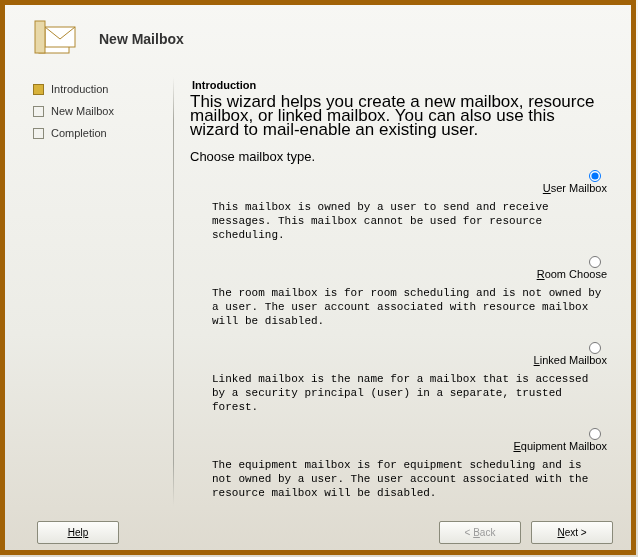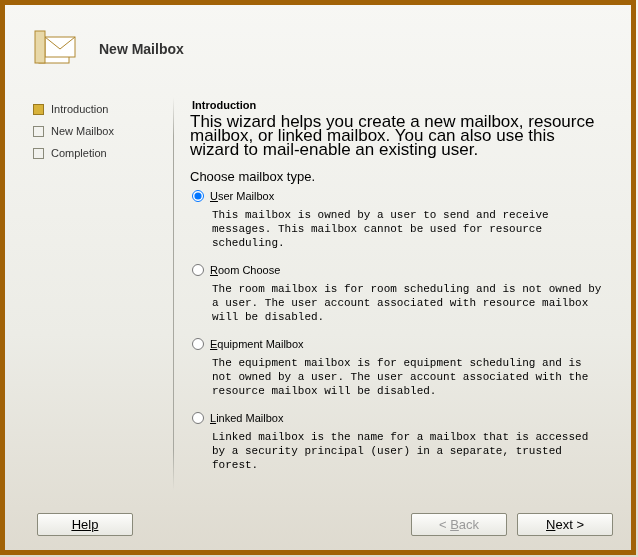--- a/index.html
+++ b/index.html
@@ -87,21 +87,22 @@
   }
   .choose-label {
     font-size: 13px;
     margin-bottom: 6px;
   }
   .option {
     margin-bottom: 14px;
   }
   .option-row {
     display: flex;
-    align-items: flex-start;
+    align-items: flex-end;
+    flex-direction: column;
   }
   .option-row input[type=radio] {
     margin: 0 6px 0 2px;
     width: 12px;
     height: 12px;
   }
   .option-label {
     font-size: 11px;
   }
   .option-label .ul {
@@ -115,25 +116,25 @@
     font-family: Liberation Mono, monospace;
   }
   .footer {
     height: 52px;
     display: flex;
     align-items: center;
     padding: 0 18px;
   }
   .footer .spacer { flex: 1; }
   button.btn {
-    width: 96px;
+    width: 82px;
     height: 23px;
     margin-left: 10px;
     font-family: inherit;
-    font-size: 13px;
+    font-size: 10px;
     background: linear-gradient(to bottom, #fdfdfb, #e8e8e2);
     border: 1px solid #8a8a7a;
     border-radius: 2px;
     cursor: pointer;
     color: #000;
   }
   button.btn:disabled {
     color: #9a9a9a;
     cursor: default;
   }
@@ -196,31 +197,31 @@
         <label class="option-row">
           <input type="radio" name="mbtype" style="">
           <span class="option-label"><span class="ul">R</span><span>oom Choose</span></span>
         </label>
         <div class="option-desc">The room mailbox is for room scheduling and is not owned by a user. The user account associated with resource mailbox will be disabled.</div>
       </div>
 
       <div class="option">
         <label class="option-row">
           <input type="radio" name="mbtype" style="">
+          <span class="option-label"><span class="ul">L</span><span>inked Mailbox</span></span>
+        </label>
+        <div class="option-desc">Linked mailbox is the name for a mailbox that is accessed by a security principal (user) in a separate, trusted forest.</div>
+      </div>
+
+      <div class="option">
+        <label class="option-row">
+          <input type="radio" name="mbtype" style="">
           <span class="option-label"><span class="ul">E</span><span>quipment Mailbox</span></span>
         </label>
         <div class="option-desc">The equipment mailbox is for equipment scheduling and is not owned by a user. The user account associated with the resource mailbox will be disabled.</div>
-      </div>
-
-      <div class="option">
-        <label class="option-row">
-          <input type="radio" name="mbtype" style="">
-          <span class="option-label"><span class="ul">L</span><span>inked Mailbox</span></span>
-        </label>
-        <div class="option-desc">Linked mailbox is the name for a mailbox that is accessed by a security principal (user) in a separate, trusted forest.</div>
       </div>
     </div>
   </div>
 
   <div class="footer">
     <button class="btn help"><span class="ul">H</span><span>elp</span></button>
     <div class="spacer"></div>
     <button class="btn" disabled=""><span>&lt; </span><span class="ul">B</span><span>ack</span></button>
     <button class="btn"><span class="ul">N</span><span>ext &gt;</span></button>
   </div>

